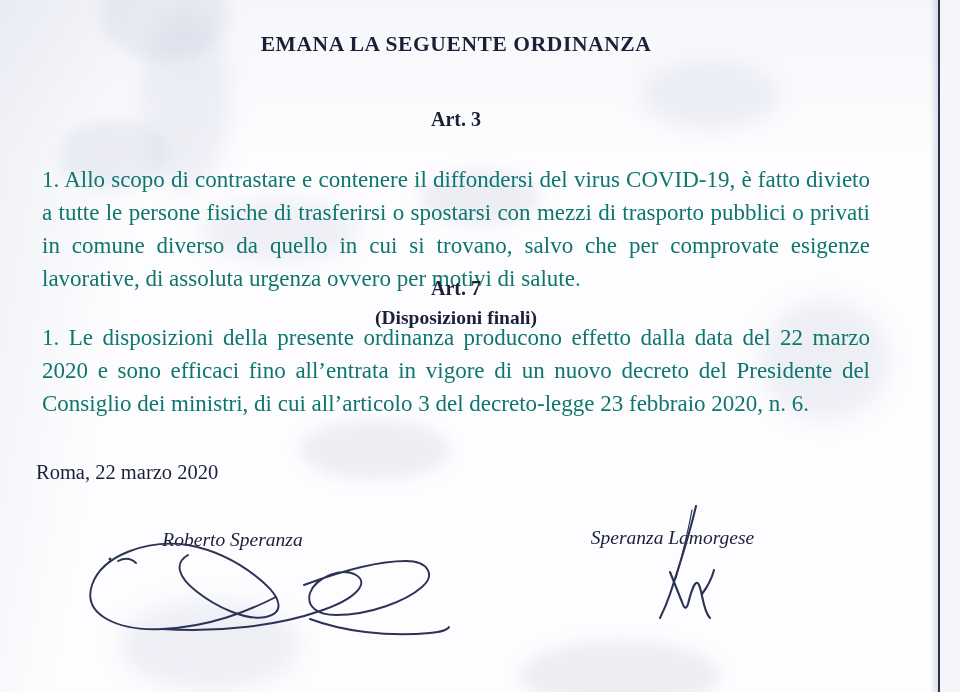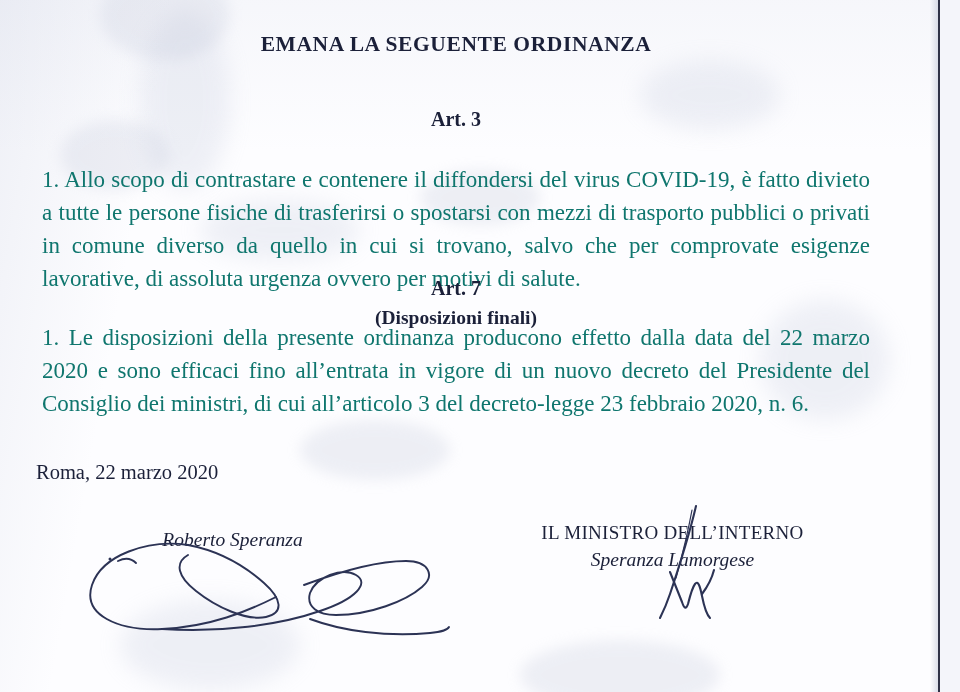--- a/index.html
+++ b/index.html
@@ -208,21 +208,20 @@
                C306,28 266,40 234,52"></path>
 
       <path d="M240,86 C272,98 316,104 360,100 C372,99 378,96 379,94"></path>
 
       <path d="M48,28 C56,24 62,26 66,30"></path>
     </g>
     <circle cx="40" cy="26" r="1.5" fill="#2c3355"></circle>
   </svg>
 
   <div class="sig-block" id="sig-block-interior">
-    <div class="sig-title">IL MINISTRO DELL’INTERNO</div>
     <div class="sig-name">Speranza Lamorgese</div>
   </div>
 
   <svg class="sig-ink" id="signature-lamorgese" width="130" height="130" viewBox="0 0 130 130">
     <g fill="none" stroke="#2c3355" stroke-width="2.1" stroke-linecap="round" stroke-linejoin="round">
 
       <path d="M56,8 C50,34 40,66 30,96 C26,108 22,116 20,120"></path>
 
       <path d="M52,12 C48,34 42,58 36,80" stroke-width="1.2"></path>
 

